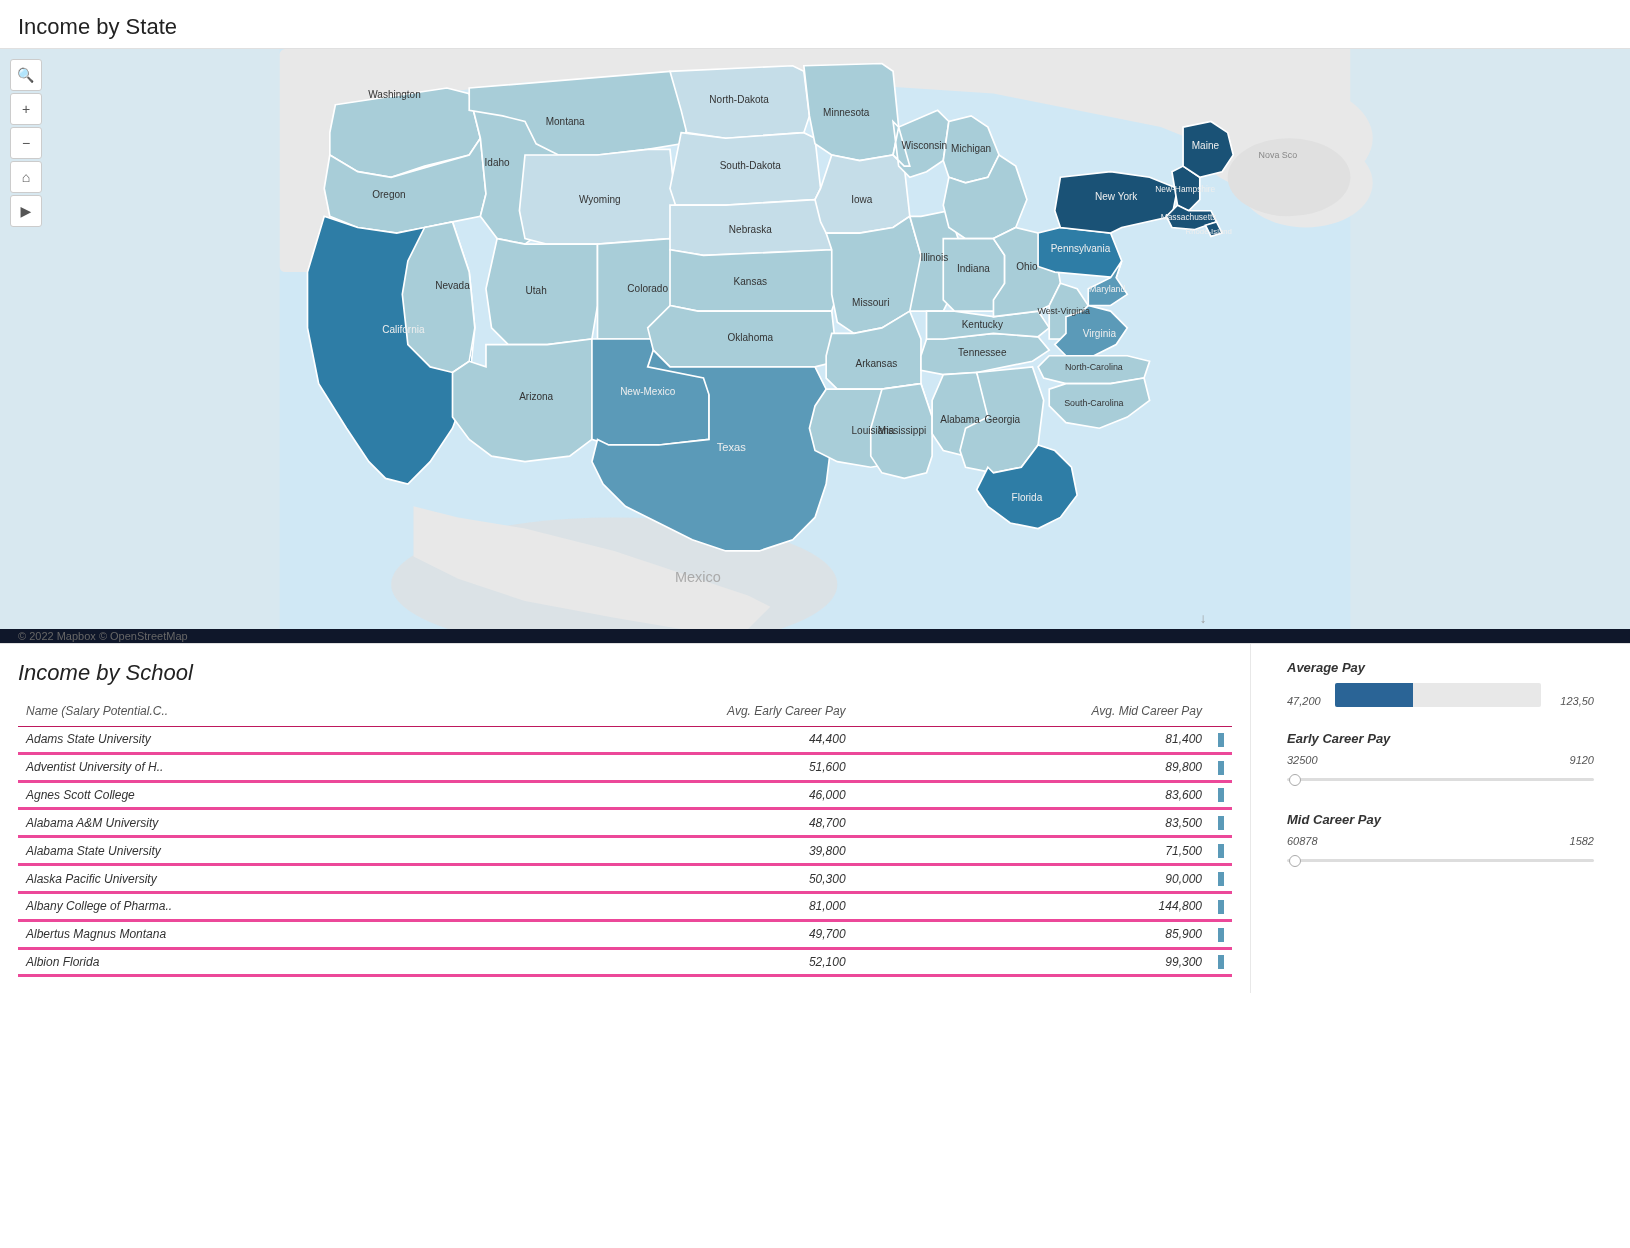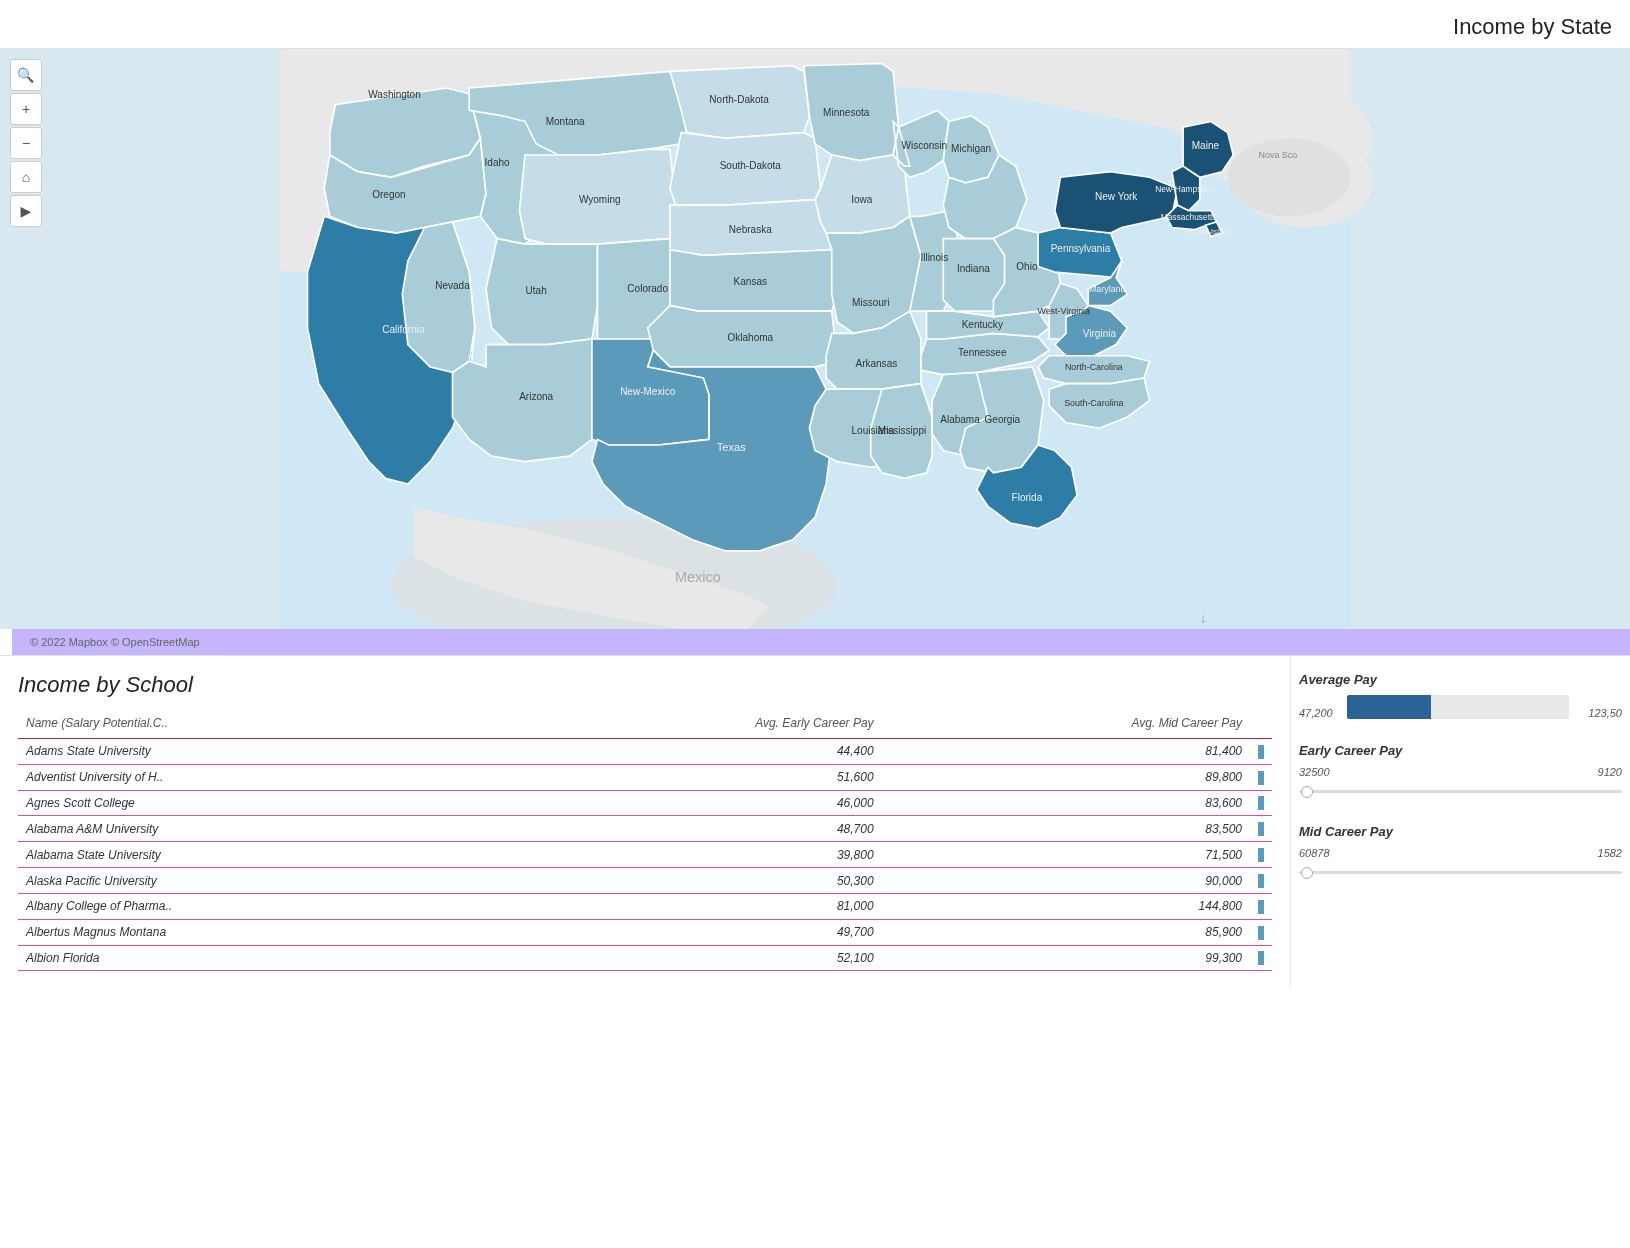--- a/index.html
+++ b/index.html
@@ -1,55 +1,55 @@
 <!DOCTYPE html>
 <html><head>
   <meta charset="utf-8">
   <style>
     * { box-sizing: border-box; margin: 0; padding: 0; }
     body { font-family: Arial, sans-serif; background: #fff; color: #333; font-size: 13px; }
 
     .page-container { width: 1630px; min-height: 1248px; background: #fff; }
 
     
-    .page-title { font-size: 22px; font-weight: normal; padding: 14px 18px 8px; color: #222; text-align: right; }
+    .page-title { font-size: 22px; font-weight: normal; padding: 14px 18px 8px; color: #222; }
 
     
     .map-section { position: relative; width: 100%; border-top: 1px solid #e0e0e0; border-bottom: 1px solid #e0e0e0; }
     .map-container { position: relative; width: 100%; height: 580px; background: #d8e8f0; overflow: hidden; }
 
     
     .map-controls { position: absolute; top: 10px; left: 10px; z-index: 10; display: flex; flex-direction: column; gap: 2px; }
     .map-control-btn { width: 32px; height: 32px; background: #fff; border: 1px solid #ccc; border-radius: 3px; display: flex; align-items: center; justify-content: center; cursor: pointer; font-size: 14px; color: #555; }
 
     
     .map-svg { position: absolute; top: 0; left: 0; width: 100%; height: 100%; }
 
     
-    .map-attribution { padding: 7px 18px; font-size: 11px; color: #666; background: #c4b5fd; margin-left: 12px; }
+    .map-attribution { padding: 1px 18px; font-size: 11px; color: #666; background: #0f172a; }
 
     
     .bottom-section { display: flex; padding: 0; font-style: italic; }
 
     
     .school-section { flex: 1; padding: 16px 18px; }
     .section-title { font-size: 22px; font-weight: normal; color: #222; margin-bottom: 12px; }
 
     .school-table { width: 100%; border-collapse: collapse; }
     .school-table th { text-align: left; font-weight: normal; color: #555; padding: 6px 8px 8px; border-bottom: 1px solid #be185d; font-size: 12px; }
     .school-table th.right { text-align: right; }
-    .school-table td { padding: 5px 8px; border-bottom: 1px solid #ec4899; font-size: 12px; }
+    .school-table td { padding: 5px 8px; border-bottom: 3px solid #ec4899; font-size: 12px; }
     .school-table td.right { text-align: right; }
 
     
     .bar-cell { width: 8px; padding: 0 2px; }
     .bar-indicator { width: 6px; height: 14px; background: #5b9ab8; display: inline-block; vertical-align: middle; }
 
     
-    .right-panel { width: 340px; padding: 16px 8px; border-left: 1px solid #e8e8e8; }
+    .right-panel { width: 380px; padding: 16px 36px; border-left: 1px solid #e8e8e8; }
 
     .panel-section { margin-bottom: 24px; }
     .panel-label { font-size: 13px; font-weight: bold; color: #333; margin-bottom: 8px; }
     
     .avg-pay-bar-container { display: flex; align-items: flex-end; gap: 8px; margin-top: 4px; }
     .avg-pay-bar-wrapper { flex: 1; height: 24px; background: #e8e8e8; position: relative; border-radius: 2px; overflow: hidden; }
     .avg-pay-bar-fill { height: 100%; background: #2a6496; }
     .avg-pay-value-left { font-size: 11px; color: #555; min-width: 40px; }
     .avg-pay-value-right { font-size: 11px; color: #555; min-width: 45px; text-align: right; }
 

